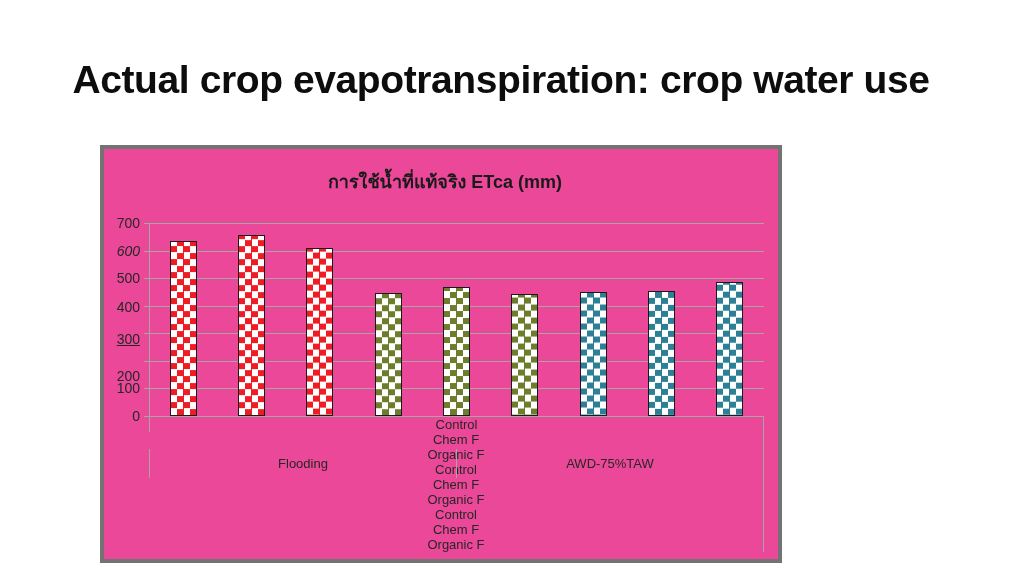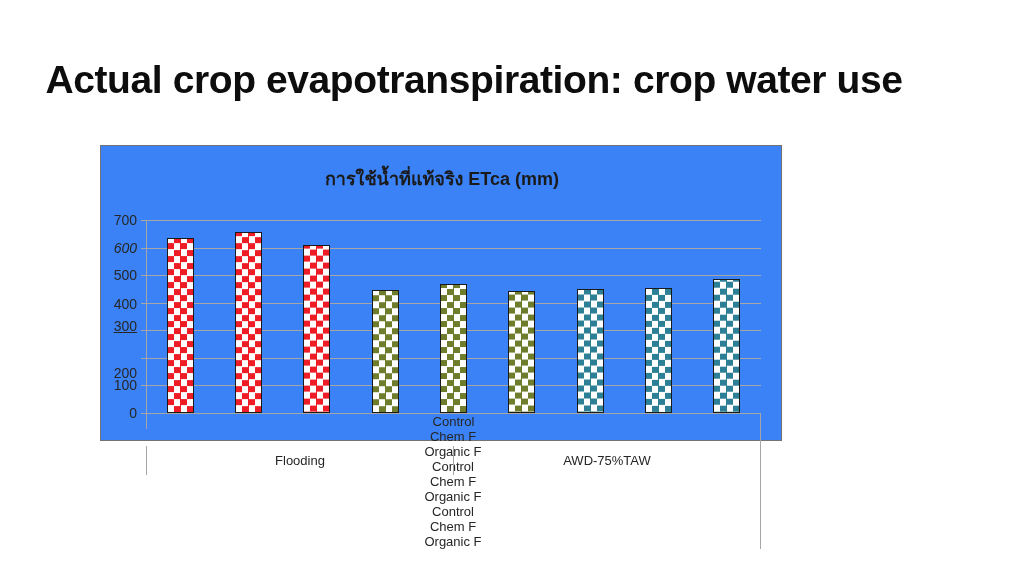--- a/index.html
+++ b/index.html
@@ -20,31 +20,32 @@
     position: absolute;
     left: 0;
     top: 58px;
     width: 948px;
     text-align: center;
     font-size: 39px;
     font-weight: 700;
     color: #0d0d0d;
     letter-spacing: -0.4px;
     white-space: nowrap;
+    padding-left: 27px;
   }
 
   
   #chart-frame {
     position: absolute;
     left: 100px;
     top: 145px;
     width: 682px;
-    height: 296px;
-    border: 1px solid #737373;
-    background: #3b82f6;
+    height: 418px;
+    border: 4px solid #737373;
+    background: #ec4899;
     box-sizing: border-box;
   }
 
   #chart-title {
     position: absolute;
     left: 0;
     top: 18px;
     width: 682px;
     text-align: center;
     font-size: 18px;
@@ -200,21 +201,21 @@
       <div class="tick" style="top: 27.5714px;"></div>
       <div class="axis-label" style="top: 27.5714px; font-style: italic;">600</div>
       <div class="gridline" style="top: 55.1429px;"></div>
       <div class="tick" style="top: 55.1429px;"></div>
       <div class="axis-label" style="top: 55.1429px;">500</div>
       <div class="gridline" style="top: 82.7143px;"></div>
       <div class="tick" style="top: 82.7143px;"></div>
       <div class="axis-label" style="top: 84px;">400</div>
       <div class="gridline" style="top: 110.286px;"></div>
       <div class="tick" style="top: 110.286px;"></div>
-      <div class="axis-label" style="top: 106px; text-decoration: underline;">300</div>
+      <div class="axis-label" style="top: 116px; text-decoration: underline;">300</div>
       <div class="gridline" style="top: 137.857px;"></div>
       <div class="tick" style="top: 137.857px;"></div>
       <div class="axis-label" style="top: 153px;">200</div>
       <div class="gridline" style="top: 165.429px;"></div>
       <div class="tick" style="top: 165.429px;"></div>
       <div class="axis-label" style="top: 165.429px; margin-left: 8px;">100</div>
       <div class="gridline" style="top: 193px;"></div>
       <div class="tick" style="top: 193px;"></div>
       <div class="axis-label" style="top: 193px;">0</div>
       <div class="bar red" title="Flooding / Control: 635" style="left: 20.6667px; width: 27px; height: 175.079px;"></div>

